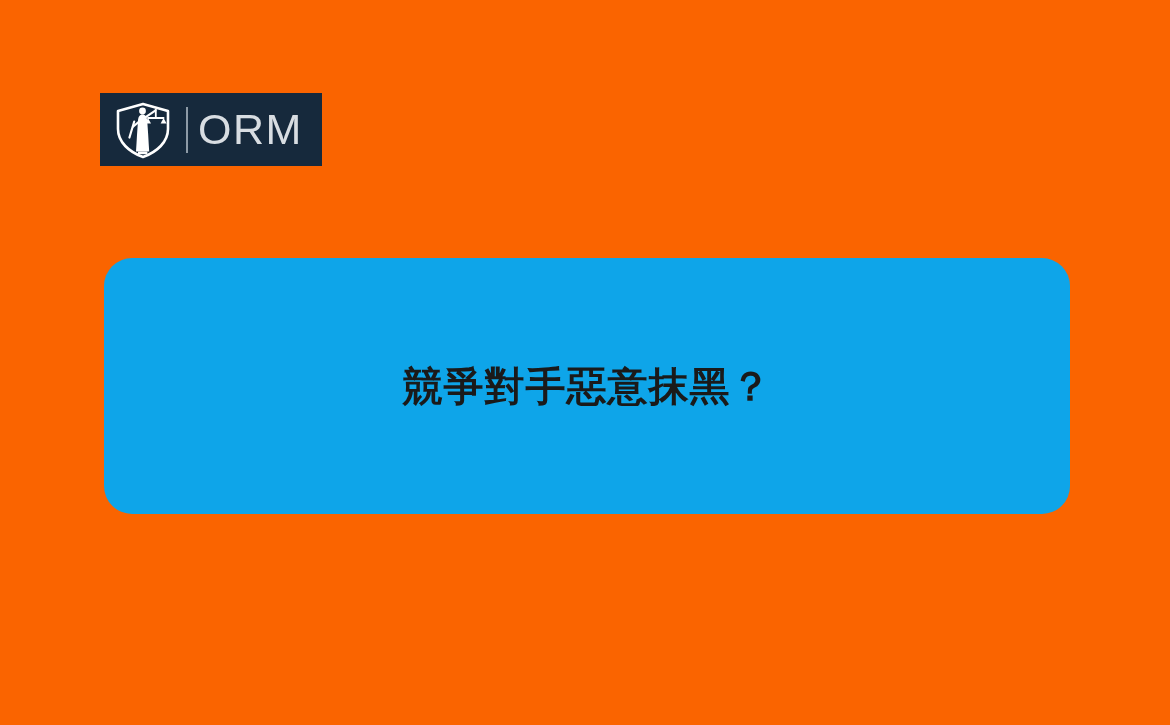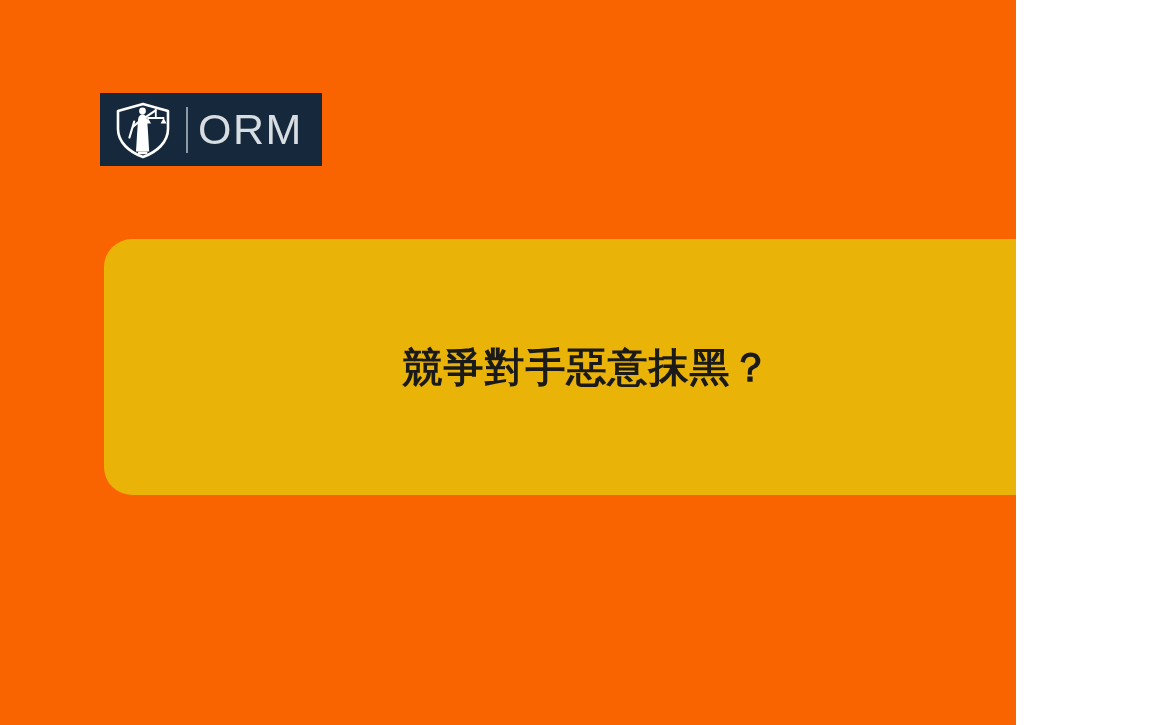--- a/index.html
+++ b/index.html
@@ -10,21 +10,21 @@
   body {
     width: 1170px;
     height: 725px;
     overflow: hidden;
     font-family: "Liberation Sans", "DejaVu Sans", sans-serif;
   }
 
   
   .stage {
     position: relative;
-    width: 1016px;
+    width: 1170px;
     height: 725px;
     background: #fa6400;
     overflow: hidden;
   }
 
   
   .brand-badge {
     position: absolute;
     left: 100px;
     top: 93px;
@@ -56,24 +56,24 @@
     letter-spacing: 1.5px;
     line-height: 1;
     white-space: nowrap;
     font-family: "Liberation Sans", "DejaVu Sans", sans-serif;
   }
 
   
   .title-card {
     position: absolute;
     left: 104px;
-    top: 239px;
+    top: 258px;
     width: 966px;
     height: 256px;
-    background: #eab308;
+    background: #0ea5e9;
     border-radius: 28px;
     display: flex;
     flex-direction: column;
     align-items: center;
     justify-content: center;
     box-sizing: border-box;
     padding: 0 40px;
   }
   .title-line {
     color: #1a1a1a;

